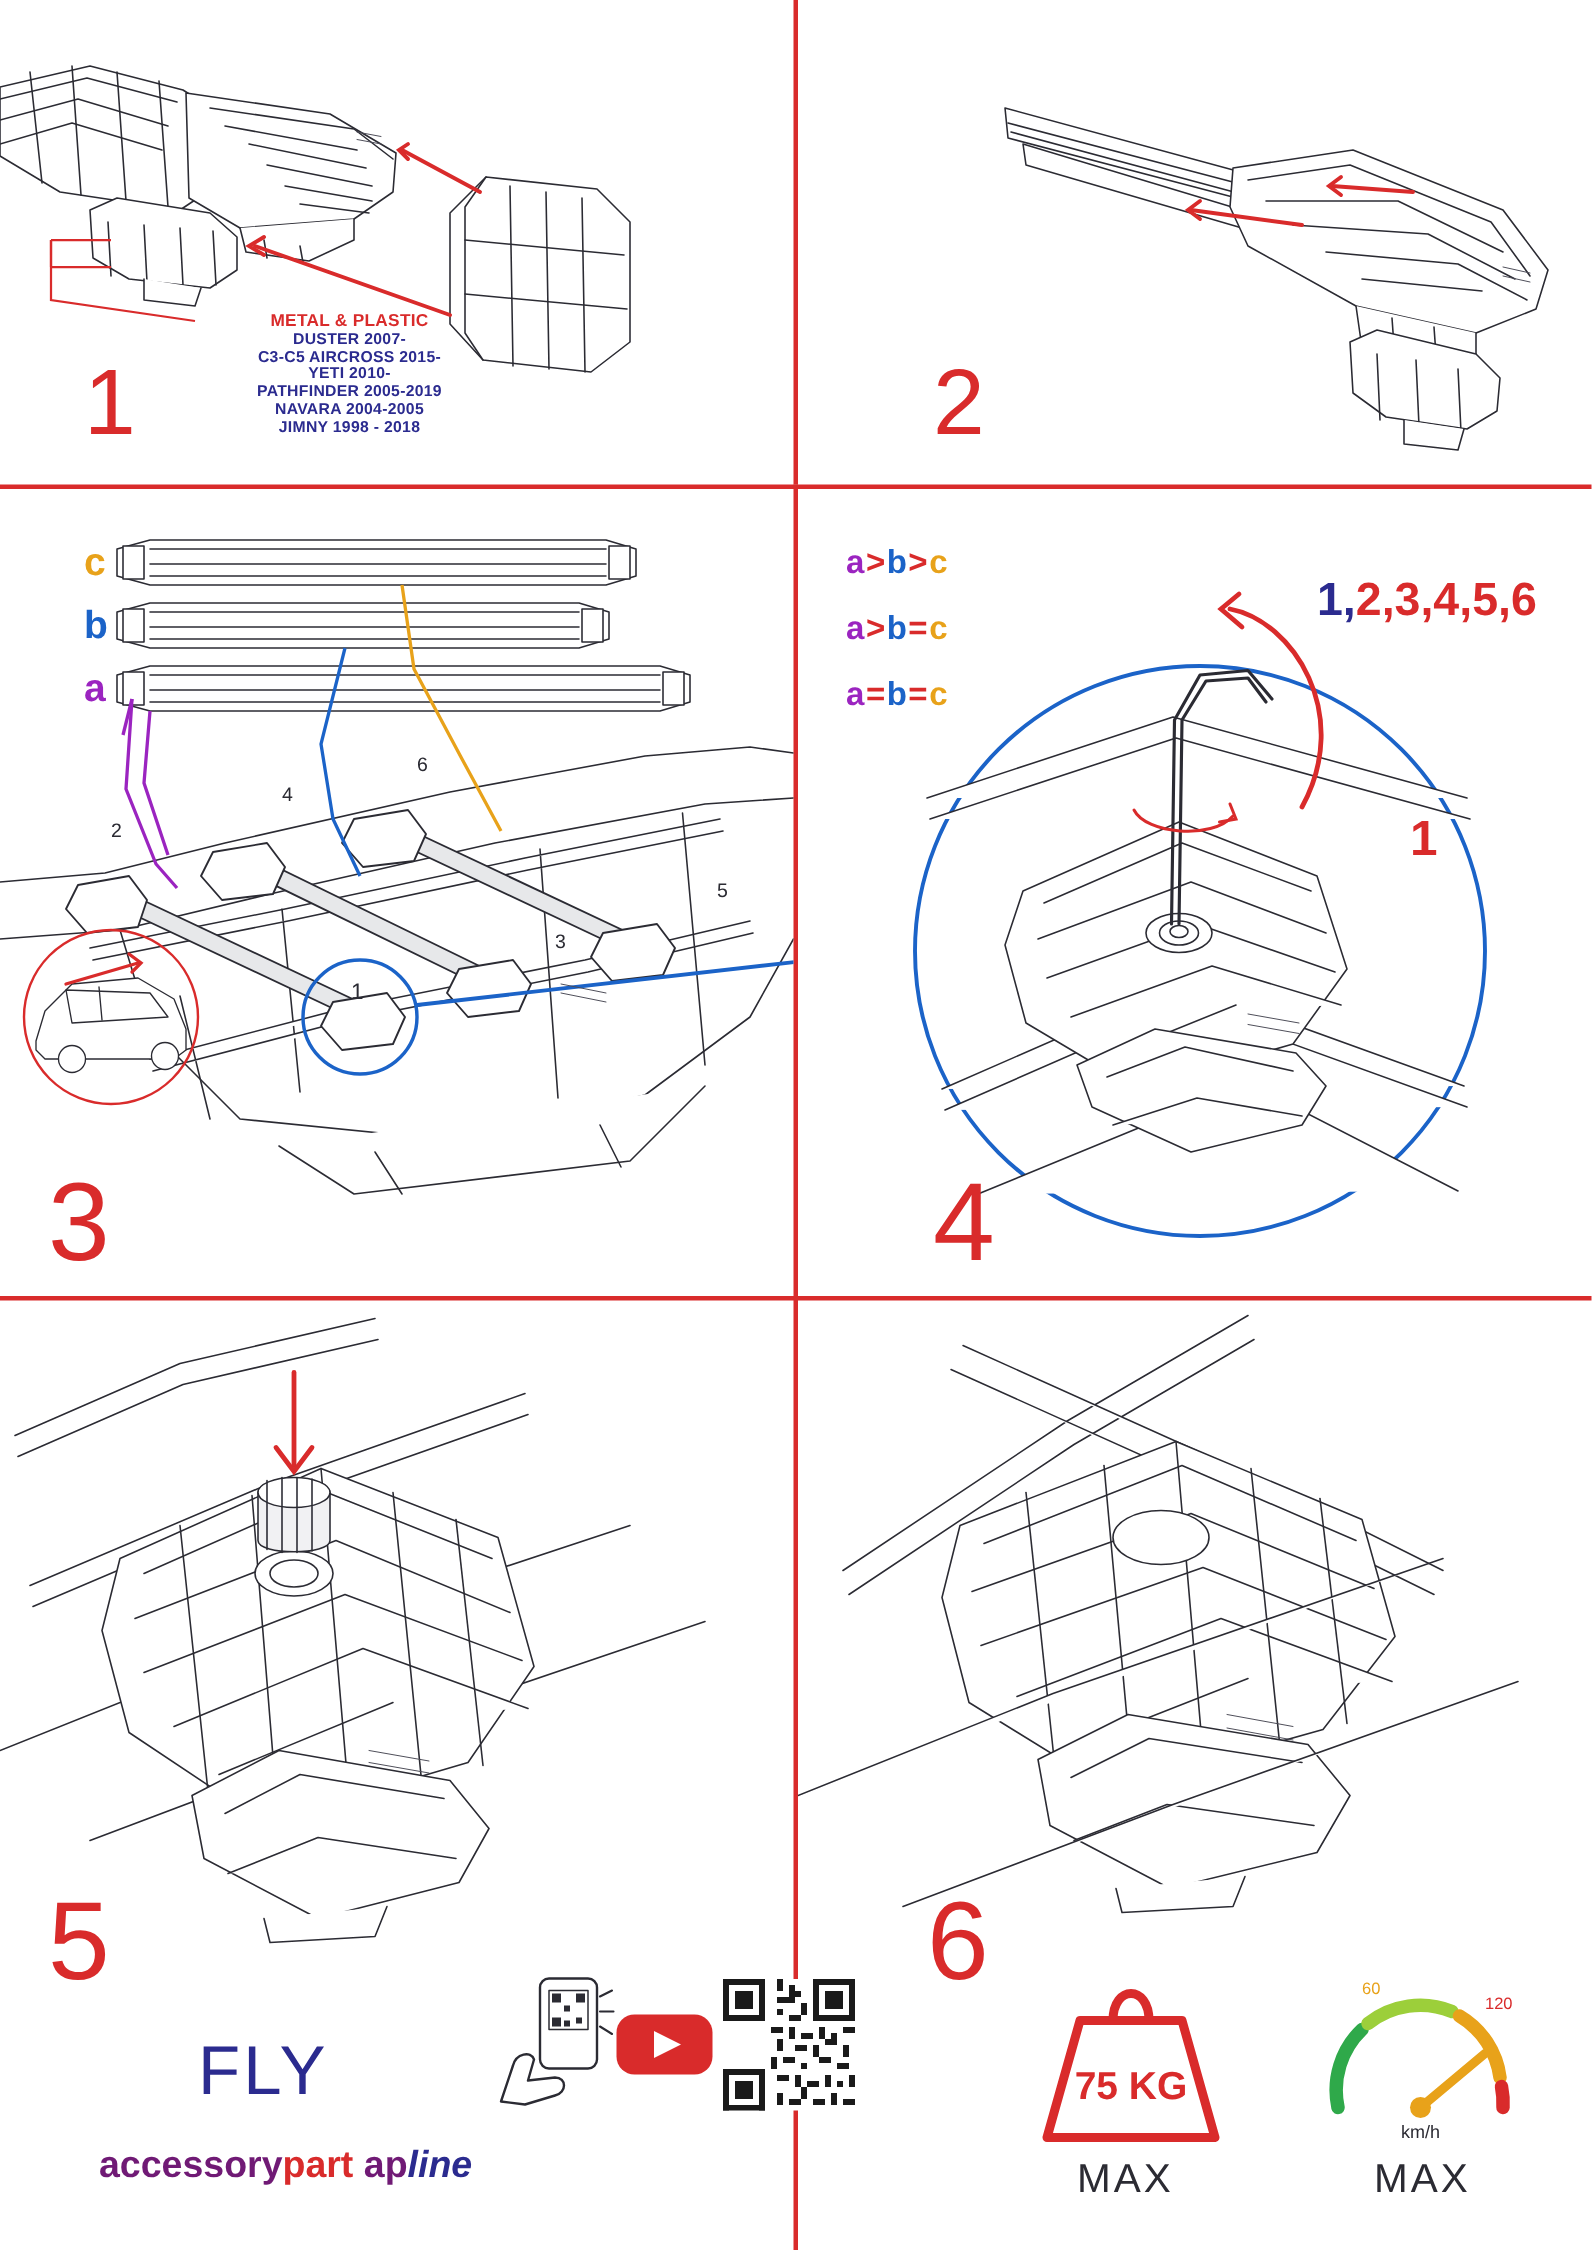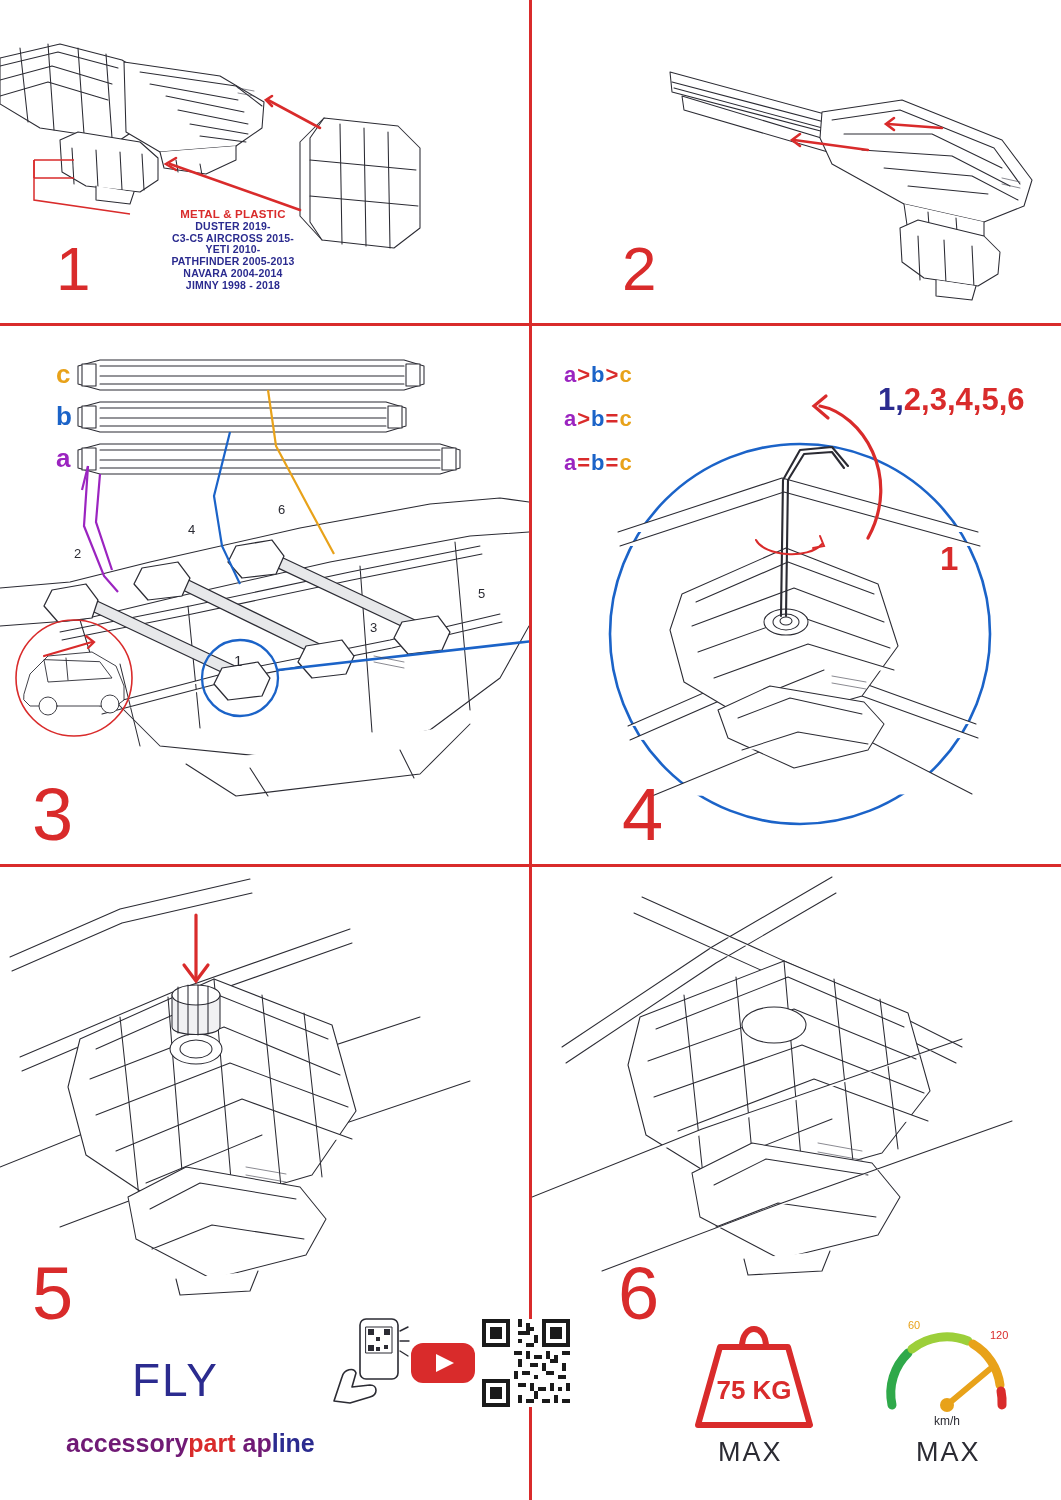--- a/index.html
+++ b/index.html
@@ -106,25 +106,25 @@
 
     <path class="redthin" d="M34 160 L34 200 L130 214"></path>
     <path class="redthin" d="M34 160 L74 160 M34 178 L74 178 M34 160 L34 178"></path>
 
     <g>
       <path class="ln t" d="M238 88 L254 91 M238 93 L254 96"></path>
     </g>
   </svg>
   <div class="metaltxt" style="left:118px;top:208px;width:230px;">
     <div class="hd">METAL &amp; PLASTIC</div>
-    <div class="li">DUSTER 2019-</div>
+    <div class="li">DUSTER 2007-</div>
     <div class="li">C3-C5 AIRCROSS 2015-</div>
     <div class="li">YETI 2010-</div>
-    <div class="li">PATHFINDER 2005-2013</div>
-    <div class="li">NAVARA 2004-2014</div>
+    <div class="li">PATHFINDER 2005-2019</div>
+    <div class="li">NAVARA 2004-2005</div>
     <div class="li">JIMNY 1998 - 2018</div>
   </div>
   <div class="stepnum" style="left:56px;top:238px;">1</div>
 </div>
 
 <div class="panel" style="left:532px;top:0;width:529px;height:323px;">
   <svg width="529" height="323" viewBox="0 0 529 323">
     <g class="ln f">
 
       <path d="M138 72 L300 116 L300 134 L140 92 Z"></path>
@@ -355,21 +355,21 @@
 
     <path class="red" d="M196 48 L196 110" style="stroke-width:3.2;"></path>
     <path class="red" d="M184 98 L196 114 L208 98" style="stroke-width:3.2;"></path>
 
     <path class="ln t" d="M246 300 L286 307 M246 308 L286 315"></path>
   </svg>
   <div class="stepnum big" style="left:32px;top:390px;">5</div>
 
   <div class="brandfly" style="left:132px;top:486px;">FLY</div>
   <div class="brandline" style="left:66px;top:562px;">
-    <span class="dark">accessory</span><span style="color:#d92b2b;">part</span><span class="dark">&nbsp;</span><span class="dark">ap</span><span style="color:#2b2b8f;">line</span>
+    <span class="dark">accessory</span><span style="color:#d92b2b;">part</span><span class="dark">&nbsp;</span><span class="dark">ap</span><span style="color:#2b2b8f;font-style:italic;">line</span>
   </div>
 
   <svg width="80" height="90" viewBox="0 0 80 90" style="position:absolute;left:330px;top:448px;">
     <rect x="30" y="4" width="38" height="60" rx="6" class="ln" style="stroke-width:1.6;fill:#fff;"></rect>
     <rect x="36" y="12" width="26" height="26" class="ln" style="stroke-width:1;fill:#fff;"></rect>
     <g fill="#2b2b33">
       <rect x="38" y="14" width="6" height="6"></rect>
         <rect x="54" y="14" width="6" height="6"></rect>
       <rect x="38" y="30" width="6" height="6"></rect>
         <rect x="46" y="22" width="4" height="4"></rect>

